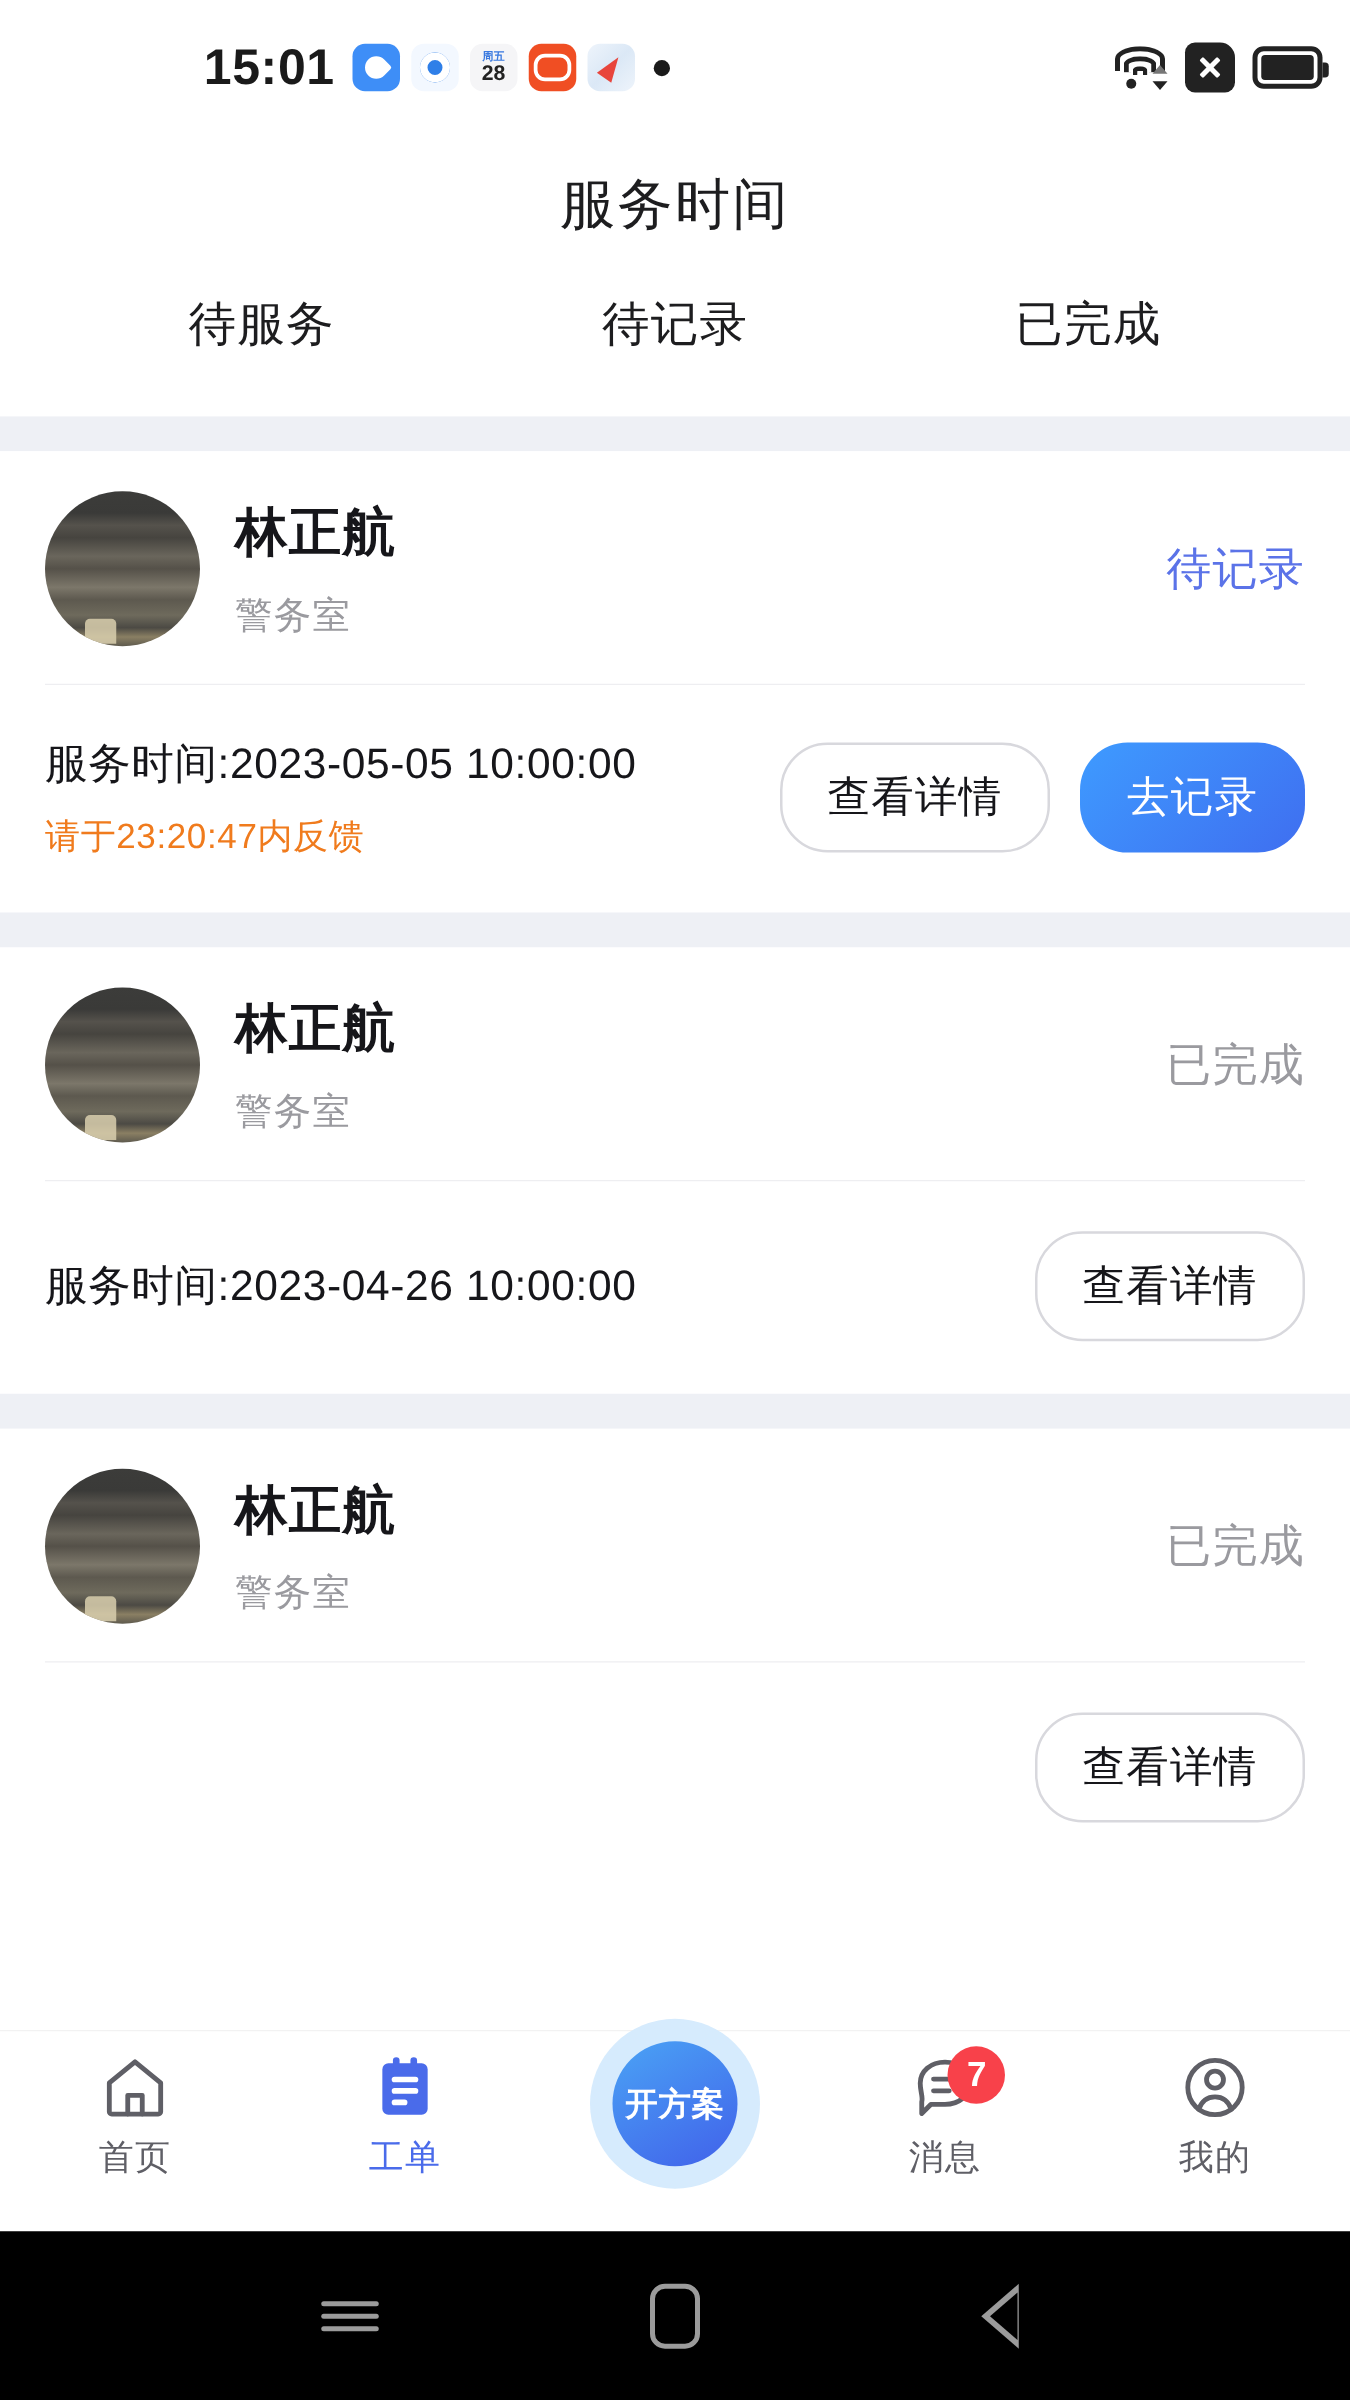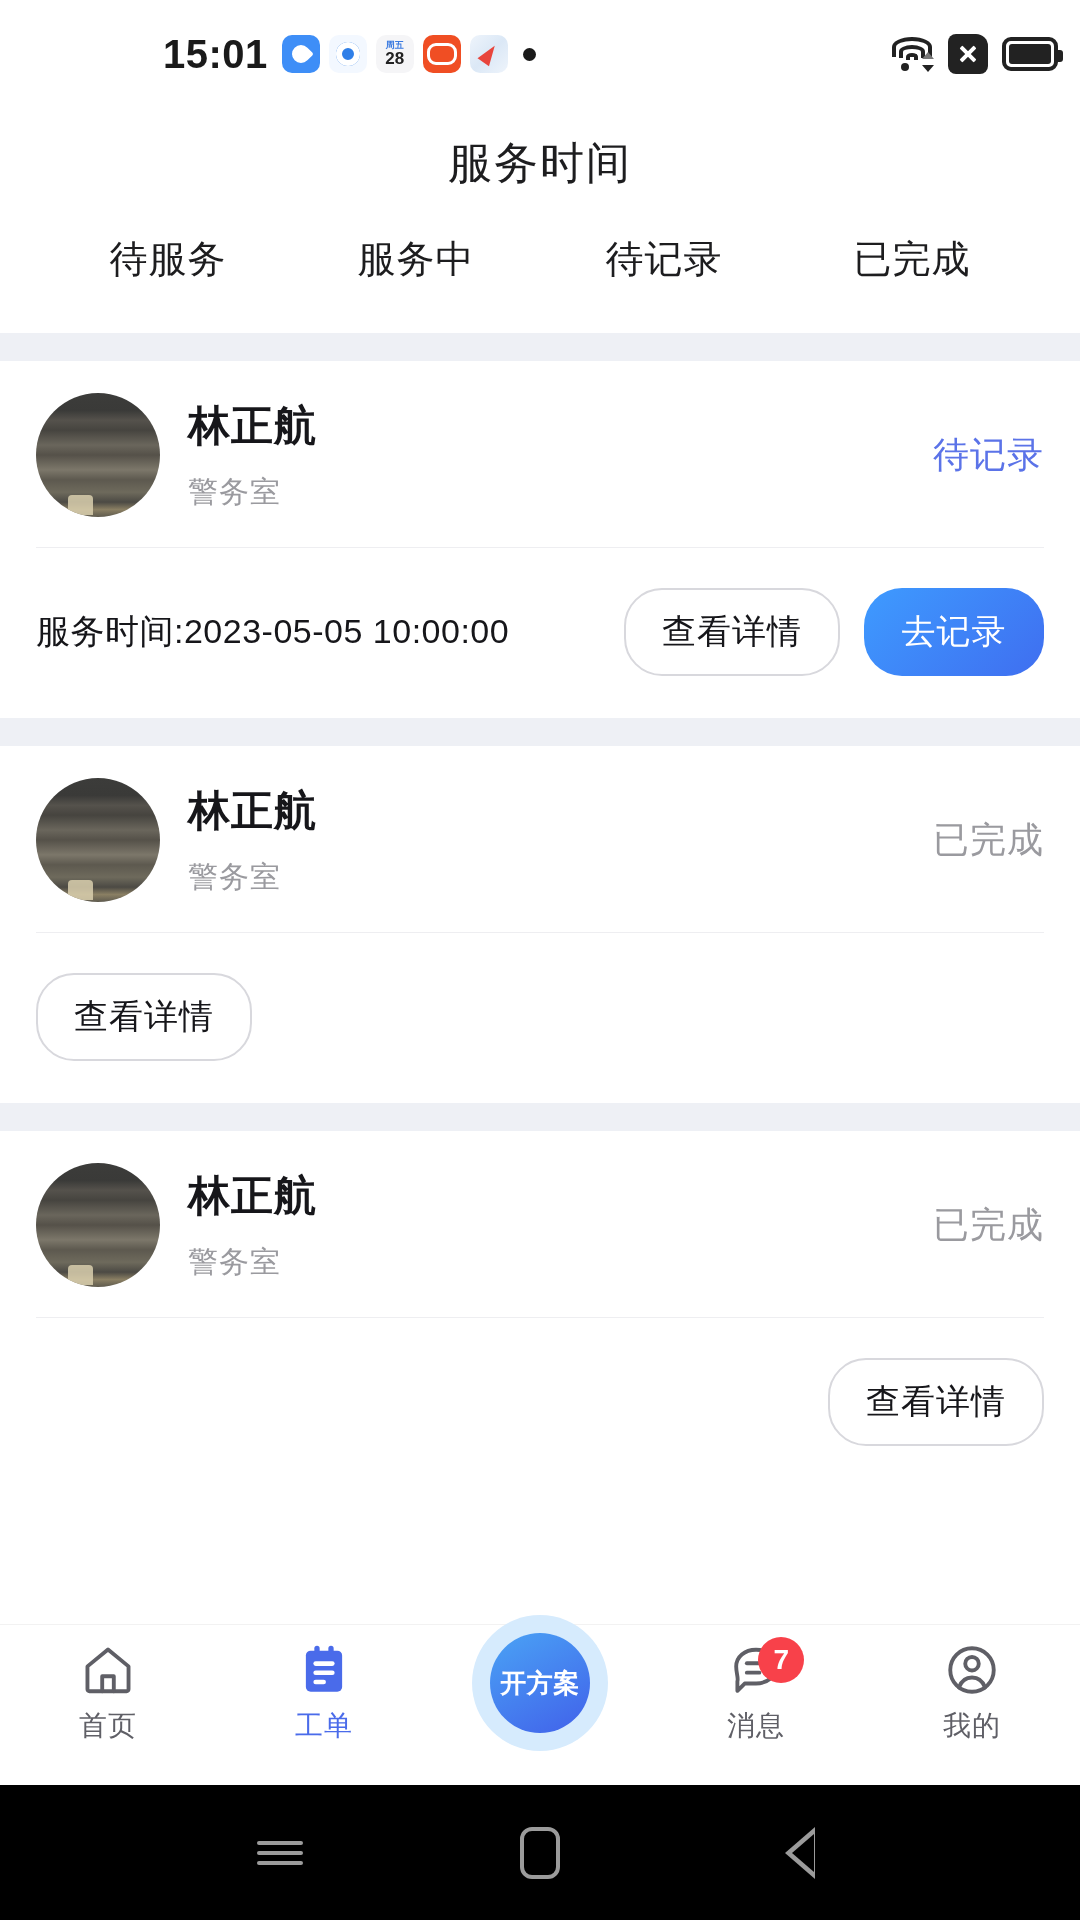--- a/index.html
+++ b/index.html
@@ -238,24 +238,20 @@
   <div class="nav-title">
     <h1>服务时间</h1>
   </div>
 
   <div class="tabs">
     <div class="tab">
       <span>待服务</span>
       
     </div>
     <div class="tab">
-      <span>服务中</span>
-      
-    </div>
-    <div class="tab">
       <span>待记录</span>
       
     </div>
     <div class="tab">
       <span>已完成</span>
       
     </div>
   </div>
 
   <div class="list">
@@ -268,20 +264,21 @@
         <div class="who">
           <div class="name">林正航</div>
           <div class="dept">警务室</div>
         </div>
         <div class="state pending">待记录</div>
       </div>
       <div class="divider"></div>
       <div class="card-foot">
         <div class="timeblock">
           <div class="svc">服务时间:2023-05-05 10:00:00</div>
+          <div class="warn">请于23:20:47内反馈</div>
         </div>
         <div class="actions">
           <div class="btn ghost">查看详情</div>
           <div class="btn primary">去记录</div>
         </div>
       </div>
     </div>
 
     <div class="gap"></div>
 
@@ -289,20 +286,23 @@
       <div class="card-head">
         <div class="avatar"></div>
         <div class="who">
           <div class="name">林正航</div>
           <div class="dept">警务室</div>
         </div>
         <div class="state done">已完成</div>
       </div>
       <div class="divider"></div>
       <div class="card-foot">
+        <div class="timeblock">
+          <div class="svc">服务时间:2023-04-26 10:00:00</div>
+        </div>
         <div class="actions">
           <div class="btn ghost">查看详情</div>
         </div>
       </div>
     </div>
 
     <div class="gap"></div>
 
     <div class="card">
       <div class="card-head">

